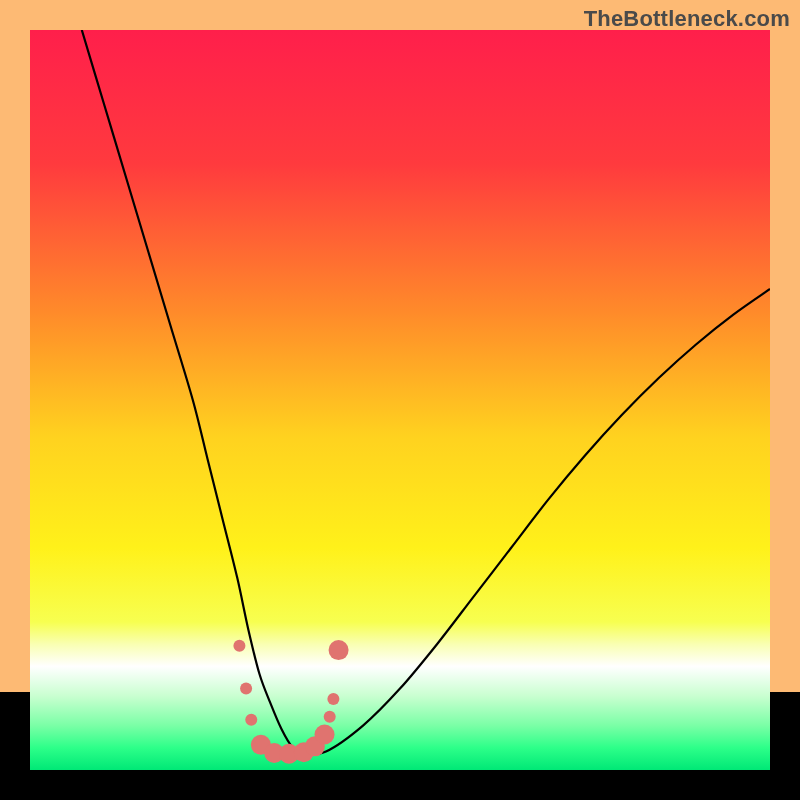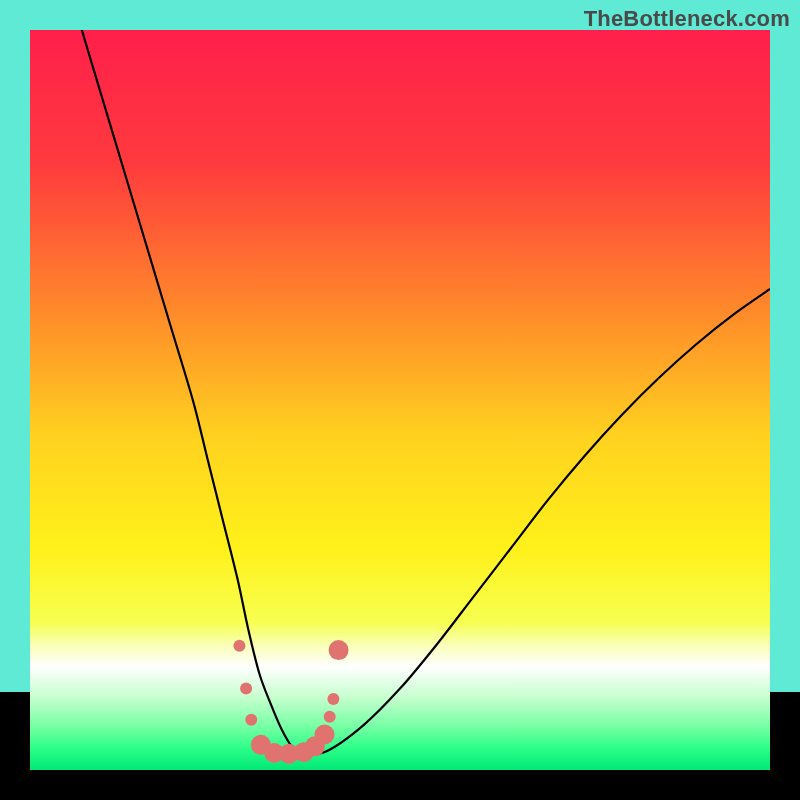--- a/index.html
+++ b/index.html
@@ -8,21 +8,21 @@
     width: 800px;
     height: 800px;
     background: #000;
     overflow: hidden;
     font-family: Arial, Helvetica, sans-serif;
   }
   .frame {
     position: absolute;
     left: 0; top: 0;
     width: 800px; height: 692px;
-    background: #5eead4;
+    background: #fdba74;
   }
   .plot-area {
     position: absolute;
     left: 30px;
     top: 30px;
     width: 740px;
     height: 740px;
     overflow: hidden;
   }
   .watermark {

